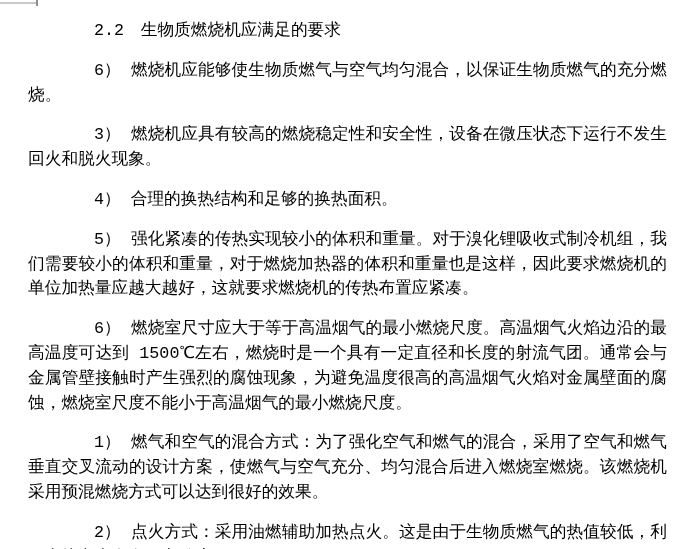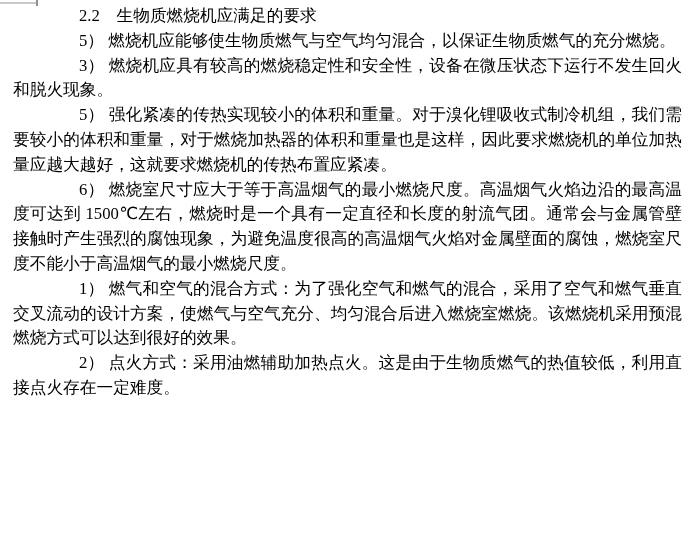--- a/index.html
+++ b/index.html
@@ -37,35 +37,37 @@
     left: 13px;
     right: 12px;
     top: 4px;
     color: #000000;
     font-size: 16.7px;
     line-height: 24.8px;
     text-align: justify;
     letter-spacing: 0;
   }
   .content p {
-    margin: 0;
+    margin: 15px;
     padding: 0;
     text-indent: 66px;
     word-break: break-all;
+    font-family: Liberation Mono, monospace;
   }
 </style>
 </head>
 <body>
 
 <div class="page">
   <div class="artifact-h"></div>
   <div class="artifact-tick"></div>
 
   <div class="content">
     <p>2.2　生物质燃烧机应满足的要求</p>
-    <p>5） 燃烧机应能够使生物质燃气与空气均匀混合，以保证生物质燃气的充分燃烧。</p>
+    <p>6） 燃烧机应能够使生物质燃气与空气均匀混合，以保证生物质燃气的充分燃烧。</p>
     <p>3） 燃烧机应具有较高的燃烧稳定性和安全性，设备在微压状态下运行不发生回火和脱火现象。</p>
+    <p>4） 合理的换热结构和足够的换热面积。</p>
     <p>5） 强化紧凑的传热实现较小的体积和重量。对于溴化锂吸收式制冷机组，我们需要较小的体积和重量，对于燃烧加热器的体积和重量也是这样，因此要求燃烧机的单位加热量应越大越好，这就要求燃烧机的传热布置应紧凑。</p>
     <p>6） 燃烧室尺寸应大于等于高温烟气的最小燃烧尺度。高温烟气火焰边沿的最高温度可达到 1500℃左右，燃烧时是一个具有一定直径和长度的射流气团。通常会与金属管壁接触时产生强烈的腐蚀现象，为避免温度很高的高温烟气火焰对金属壁面的腐蚀，燃烧室尺度不能小于高温烟气的最小燃烧尺度。</p>
     <p>1） 燃气和空气的混合方式：为了强化空气和燃气的混合，采用了空气和燃气垂直交叉流动的设计方案，使燃气与空气充分、均匀混合后进入燃烧室燃烧。该燃烧机采用预混燃烧方式可以达到很好的效果。</p>
     <p>2） 点火方式：采用油燃辅助加热点火。这是由于生物质燃气的热值较低，利用直接点火存在一定难度。</p>
   </div>
 </div>
 
 </body></html>

